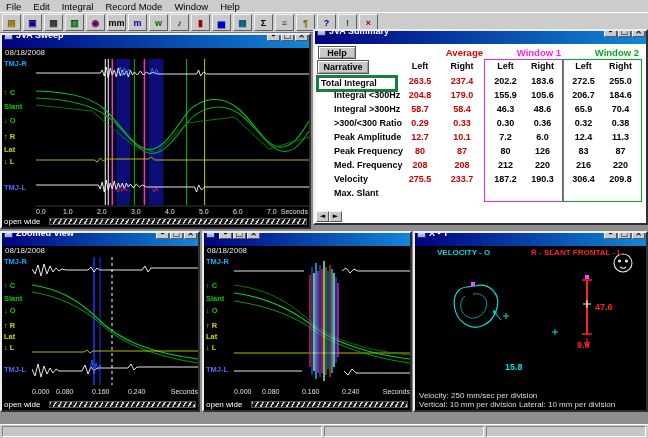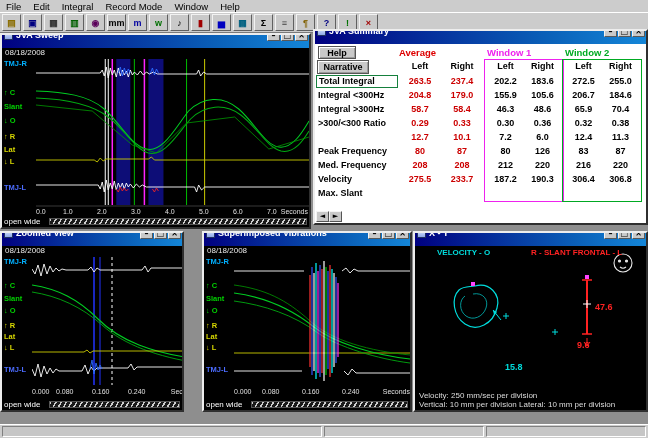--- a/index.html
+++ b/index.html
@@ -38,28 +38,28 @@
 
 .sum-content{position:absolute;left:0;top:13px;right:0;bottom:0;background:#fff;overflow:hidden;}
 .sbtn{position:absolute;background:#c9c9c9;border:1px solid #555;box-shadow:inset 1px 1px 0 #ffffff,inset -1px -1px 0 #9a9a9a;font:bold 9px "Liberation Sans",sans-serif;color:#000;padding:0;}
 #help-btn{left:3px;top:2px;width:38px;height:13px;}
 #narr-btn{left:2px;top:16px;width:52px;height:14px;}
 .sgrid{display:grid;grid-template-columns:84px 42px 42px 4px 37px 37px 4px 37px 37px;}
 #summary-groups{position:absolute;left:0;top:3px;width:328px;font-weight:bold;font-size:9.5px;}
 #summary-subheaders{position:absolute;left:0;top:17px;width:328px;font-weight:bold;font-size:9px;color:#000;}
 #summary-rows{position:absolute;left:0;top:30px;width:328px;}
 .srow{display:grid;grid-template-columns:84px 42px 42px 4px 37px 37px 4px 37px 37px;height:14px;line-height:14px;}
-.slabel{grid-column:1;font-weight:bold;font-size:9px;color:#000;padding-left:3px;white-space:nowrap;text-align:left;background:none;border:none;}
-.slabel.selected{border:1px solid #15803d;padding-left:2px;margin:1px;line-height:11px;}
+.slabel{grid-column:1;font-weight:bold;font-size:9px;color:#000;padding-left:19px;white-space:nowrap;text-align:left;background:none;border:none;}
+.slabel.selected{border:3px solid #15803d;padding-left:2px;margin:1px;line-height:11px;}
 .sval{font-weight:bold;font-size:9px;text-align:center;}
 .c0{grid-column:2;color:#cc0000;}.c1{grid-column:3;color:#cc0000;}
 .c2{grid-column:5;color:#000;}.c3{grid-column:6;color:#000;}
 .c4{grid-column:8;color:#000;}.c5{grid-column:9;color:#000;}
 .maxval{grid-column:2 / span 2;color:#000;}
-.sgroup{text-align:left;}
+.sgroup{text-align:right;}
 .g0{grid-column:2 / span 2;}.g1{grid-column:5 / span 2;}.g2{grid-column:8 / span 2;}
 .ssub{text-align:center;}
 .box{position:absolute;top:15px;height:143px;border:1px solid;pointer-events:none;}
 #box-w1{left:169px;width:80px;border-color:#ee22ee;}
 #box-w2{left:247px;width:80px;border-color:#00aa22;}
 .sum-scroll{position:absolute;left:1px;bottom:1px;display:flex;}
 .scroll-btn{width:13px;height:11px;background:#c9c9c9;border:1px solid;border-color:#f4f4f4 #555 #555 #f4f4f4;font:7px/9px "DejaVu Sans",sans-serif;text-align:center;padding:0;color:#000;}
 
 
 .xy-label{position:absolute;font-weight:bold;font-size:8px;white-space:nowrap;}
@@ -218,20 +218,21 @@
         <div class="srow">
           <button class="slabel">&gt;300/&lt;300 Ratio</button>
           <span class="sval c0">0.29</span>
           <span class="sval c1">0.33</span>
           <span class="sval c2">0.30</span>
           <span class="sval c3">0.36</span>
           <span class="sval c4">0.32</span>
           <span class="sval c5">0.38</span>
         </div>
         <div class="srow">
+          <button class="slabel">Peak Amplitude</button>
           <span class="sval c0">12.7</span>
           <span class="sval c1">10.1</span>
           <span class="sval c2">7.2</span>
           <span class="sval c3">6.0</span>
           <span class="sval c4">12.4</span>
           <span class="sval c5">11.3</span>
         </div>
         <div class="srow">
           <button class="slabel">Peak Frequency</button>
           <span class="sval c0">80</span>
@@ -250,36 +251,36 @@
           <span class="sval c4">216</span>
           <span class="sval c5">220</span>
         </div>
         <div class="srow">
           <button class="slabel">Velocity</button>
           <span class="sval c0">275.5</span>
           <span class="sval c1">233.7</span>
           <span class="sval c2">187.2</span>
           <span class="sval c3">190.3</span>
           <span class="sval c4">306.4</span>
-          <span class="sval c5">306.8</span>
+          <span class="sval c5">209.8</span>
         </div>
         <div class="srow">
           <button class="slabel">Max. Slant</button>
         </div>
       </div>
     <div class="box" id="box-w1"></div>
     <div class="box" id="box-w2"></div>
     <div class="sum-scroll">
       <button class="scroll-btn">◄</button>
       <button class="scroll-btn">►</button>
     </div>
   </div>
 </div>
 
-<div class="win" style="left:0;top:231px;width:184px;height:181px;">
+<div class="win" style="left:0;top:231px;width:200px;height:181px;">
   <div class="titlebar">
     <div class="title-icon"></div>
     <div class="title-text">Zoomed View</div>
     <button class="ctl">–</button>
     <button class="ctl">□</button>
     <button class="ctl">×</button>
   </div>
   <div class="win-content">
     <div class="plot-date">08/18/2008</div>
     <div class="chan-col" style="top:9px;height:132px;width:30px;">
@@ -313,21 +314,20 @@
     <div class="wfooter">
       <span class="openwide">open wide</span>
       <span class="hatch"></span>
     </div>
   </div>
 </div>
 
 <div class="win" style="left:202px;top:231px;width:210px;height:181px;">
   <div class="titlebar">
     <div class="title-icon"></div>
-    <div class="title-text">Superimposed Vibrations</div>
     <button class="ctl">–</button>
     <button class="ctl">□</button>
     <button class="ctl">×</button>
   </div>
   <div class="win-content">
     <div class="plot-date">08/18/2008</div>
     <div class="chan-col" style="top:9px;height:132px;width:30px;">
         <div class="chan" style="top: 2px; color: rgb(0, 176, 255);">TMJ-R</div>
         <div class="chan" style="top: 26px; color: rgb(0, 208, 0);">↑ C</div>
         <div class="chan" style="top: 39px; color: rgb(0, 208, 0);">Slant</div>

